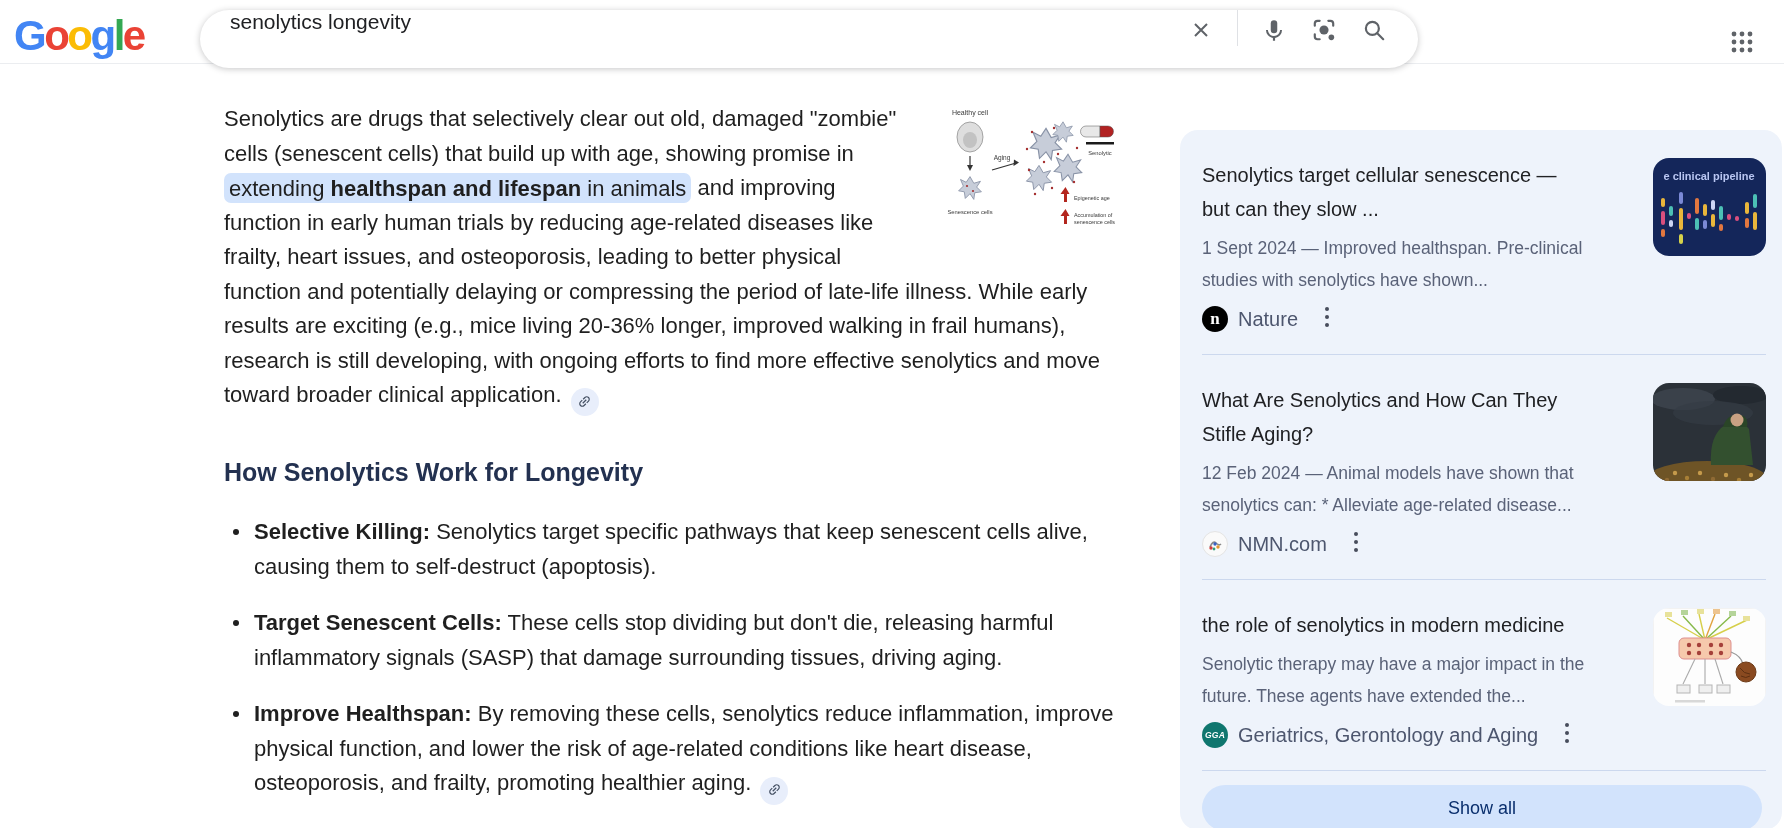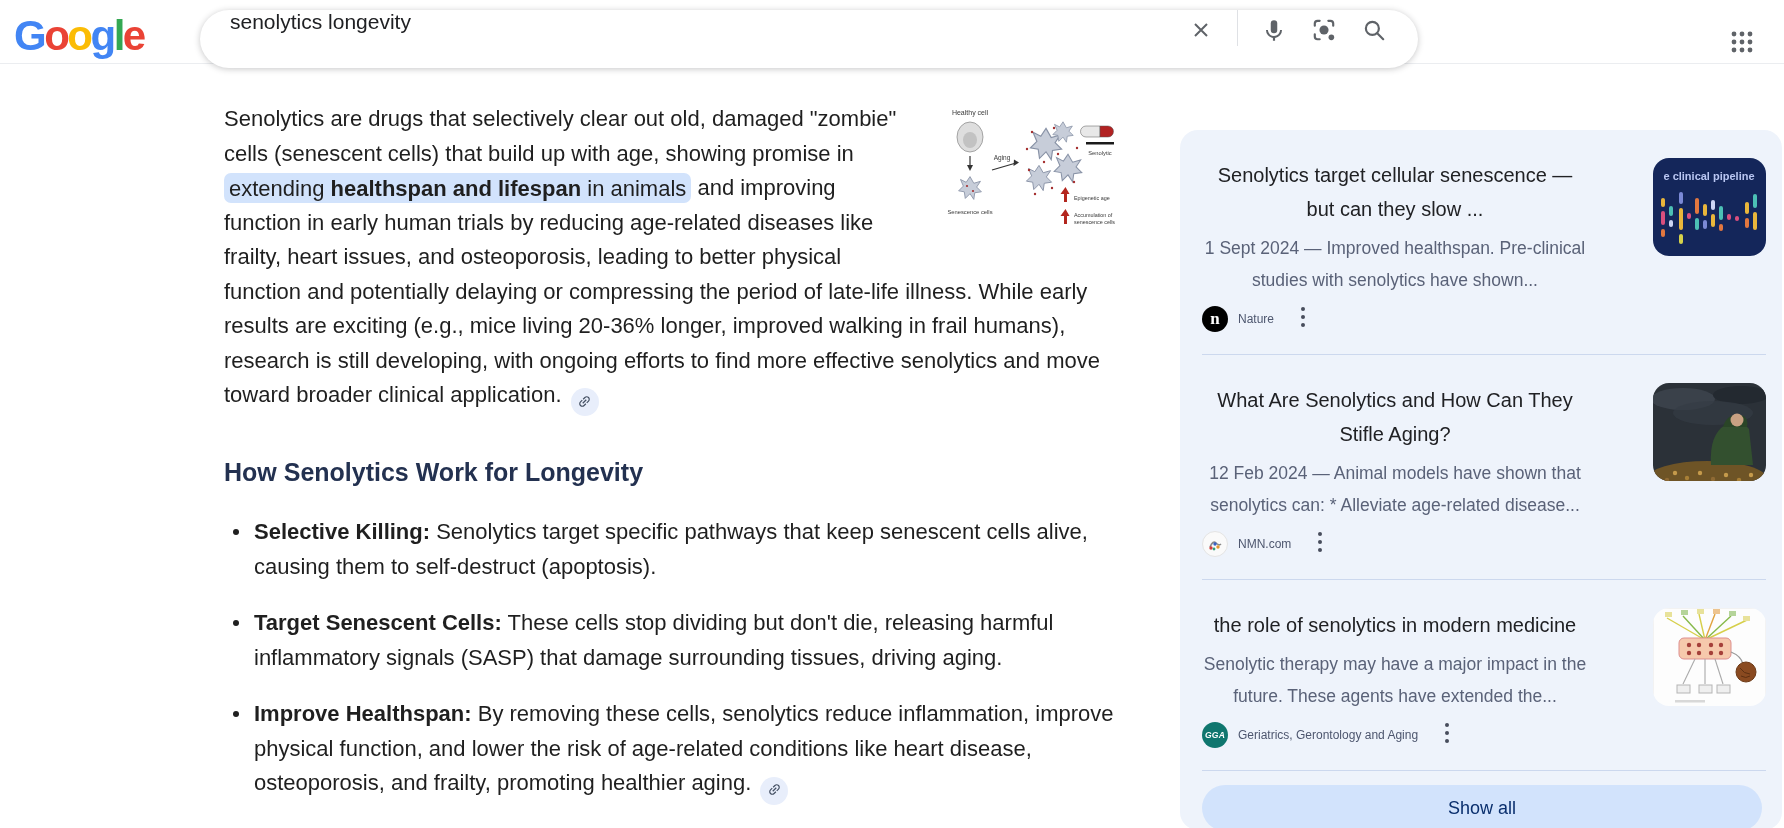--- a/index.html
+++ b/index.html
@@ -35,34 +35,34 @@
   .ov-list { list-style:none; }
   .ov-list li { position:relative; padding-left:30px; margin-bottom:22px; font-size:22px;
                 line-height:34.5px; }
   .ov-list li::before { content:""; position:absolute; left:9px; top:14px; width:6px; height:6px;
                         border-radius:50%; background:#1f1f1f; }
   .ov-list b { font-weight:700; }
 
   
   .panel { position:absolute; left:1180px; top:130px; width:602px; height:700px; background:#eef3fb;
            border-radius:18px; padding:0 16px 0 22px; }
-  .card { display:flex; align-items:flex-start; padding:28px 0 22px;text-align:center; }
+  .card { display:flex; align-items:flex-start; padding:28px 0 22px; }
   .card.bordered { border-top:1px solid #ccd8ee; }
   .card-text { width:386px; }
   .card-title { font-size:20px; line-height:34px; color:#202124; cursor:pointer; }
   .card-snippet { margin-top:6px; font-size:17.5px; line-height:32px; color:#5a6278; }
   .source-row { margin-top:10px; display:flex; align-items:center; gap:10px; height:26px; }
   .source-logo { width:26px; height:26px; border-radius:50%; flex:none; display:flex;
                  align-items:center; justify-content:center; overflow:hidden; }
   .source-logo.nature { background:#000; color:#fff; font-family:"Liberation Serif", serif;
                         font-weight:700; font-size:17px; }
   .source-logo.nmn { background:#fafafa; border:1px solid #e4e4e4; }
   .source-logo.gga { background:#0f766e; color:#fff; font-size:8.5px; font-weight:700;
                      font-style:italic; letter-spacing:.2px; }
-  .source-name { font-size:12px; color:#4d566e; cursor:pointer; }
+  .source-name { font-size:20px; color:#4d566e; cursor:pointer; }
   .dots-btn { margin-left:8px; width:22px; height:22px; display:flex; align-items:center;
               justify-content:center; cursor:pointer; }
   .card-thumb { margin-left:auto; width:113px; height:98px; border-radius:16px; overflow:hidden;
                 flex:none; cursor:pointer; }
   .showall-row { border-top:1px solid #ccd8ee; padding-top:14px; }
   .showall-btn { width:560px; height:46px; border-radius:23px; background:#d2e3fc; color:#0a2f6d;
                  font-size:18px; display:flex; align-items:center; justify-content:center;
                  cursor:pointer; }
 
   svg text { font-family:"Liberation Sans", sans-serif; }

